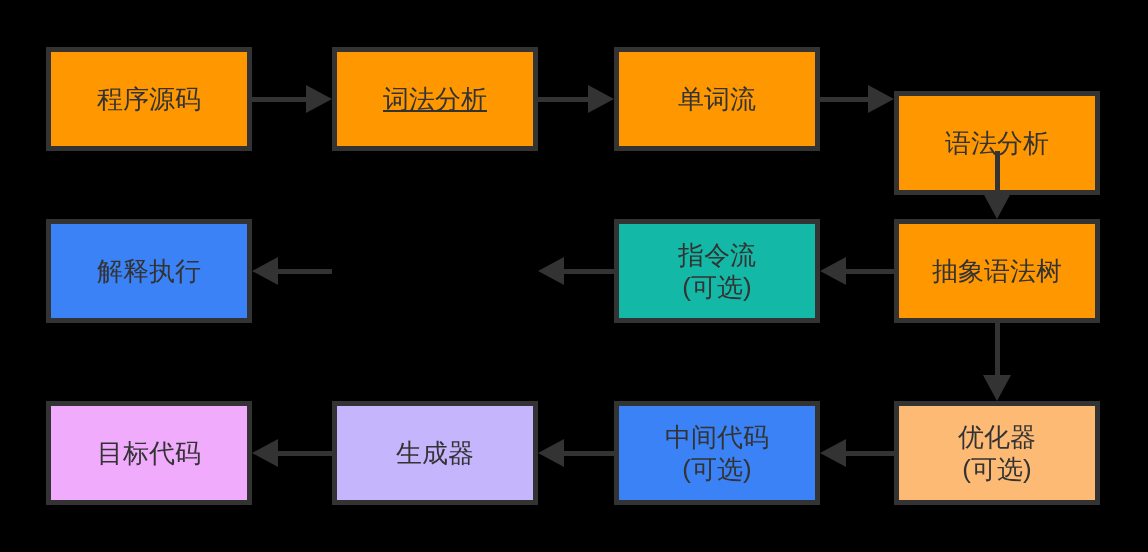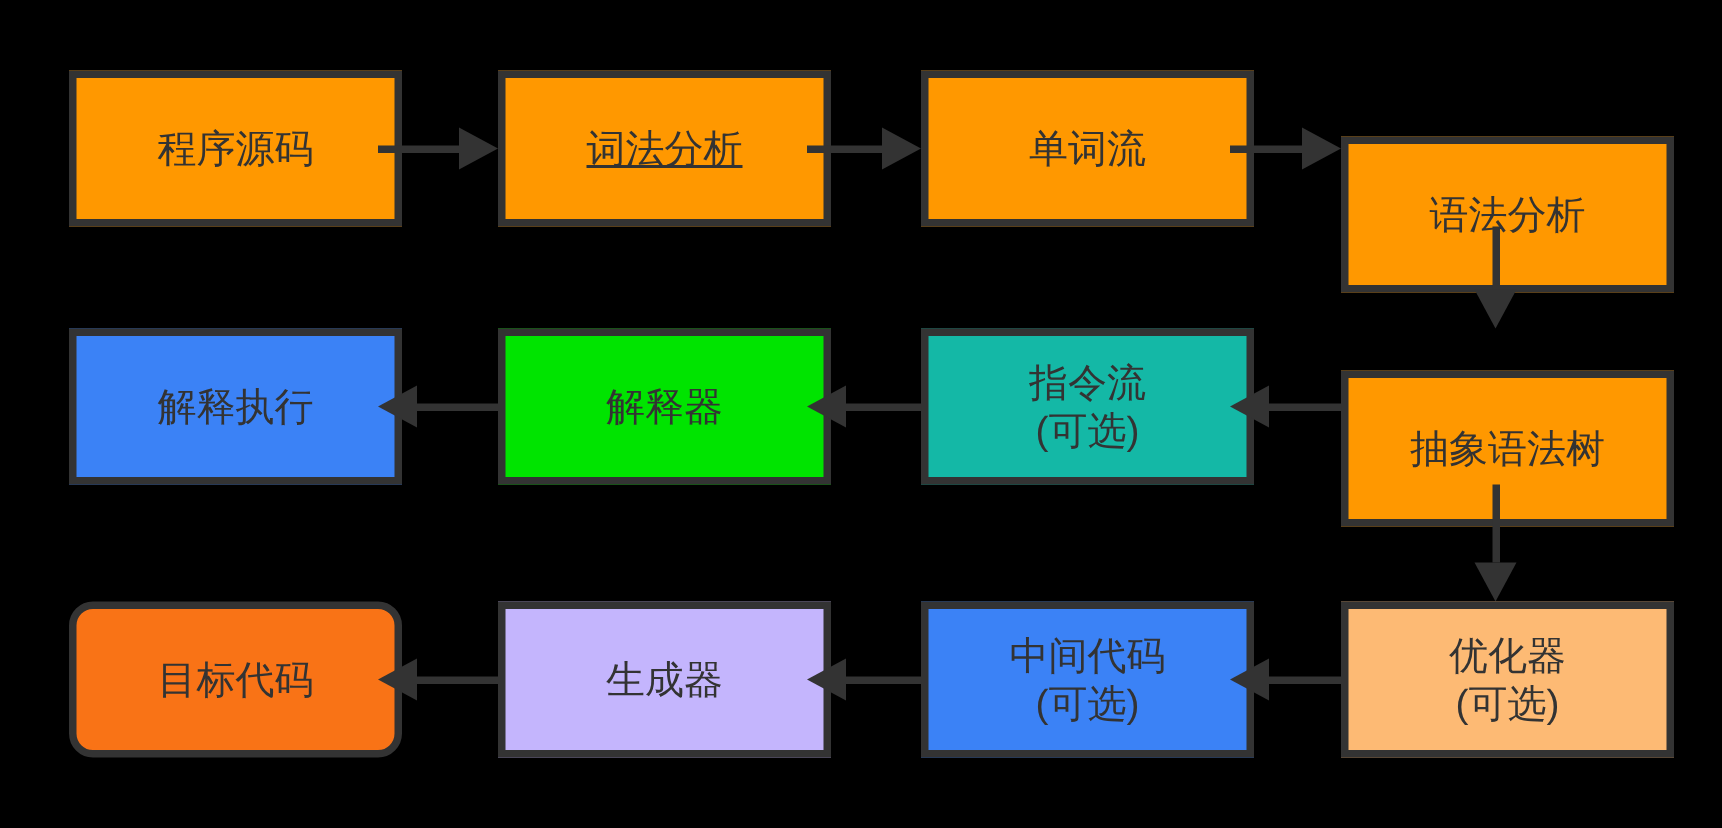--- a/index.html
+++ b/index.html
@@ -5,21 +5,21 @@
   html,body{margin:0;padding:0;background:#000;}
   .canvas{
     position:relative;
     width:1148px;height:552px;
     background:#000;
     font-family:"Liberation Sans","DejaVu Sans",sans-serif;
     overflow:hidden;
   }
   .node{
     position:absolute;
-    width:222px;height:104px;
+    width:206px;height:104px;
     box-sizing:border-box;
     border:5px solid #333333;
     display:flex;flex-direction:column;
     align-items:center;justify-content:center;
     color:#333333;
     font-size:26px;line-height:32px;
     text-align:center;
     user-select:none;
   }
   .c1{left:46px}.c2{left:332px}.c3{left:614px}.c4{left:894px}
@@ -85,47 +85,43 @@
   </div>
 
   <div class="node r2 c1" style="background-color: #3b82f6;">
     <div>解释执行</div>
     <div></div>
   </div>
   <div class="arrow-h ha6">
     <div class="head-left"></div>
     <div class="shaft-h"></div>
   </div>
-  <div class="node r2 c2" style="background-color: rgb(0, 228, 0);">
-    <div>解释器</div>
-    <div></div>
-  </div>
   <div class="arrow-h ha5">
     <div class="head-left"></div>
     <div class="shaft-h"></div>
   </div>
   <div class="node r2 c3" style="background-color: #14b8a6;">
     <div>指令流</div>
     <div>(可选)</div>
   </div>
   <div class="arrow-h ha4">
     <div class="head-left"></div>
     <div class="shaft-h"></div>
   </div>
-  <div class="node r2 c4" style="background-color: rgb(255, 152, 0); margin-top: 28px;">
+  <div class="node r2 c4" style="background-color: rgb(255, 152, 0);">
     <div>抽象语法树</div>
     <div></div>
   </div>
 
   <div class="arrow-v va2">
     <div class="shaft-v"></div>
     <div class="head-down"></div>
   </div>
 
-  <div class="node r3 c1" style="background-color: #f97316; border-radius: 16px;">
+  <div class="node r3 c1" style="background-color: #f0abfc;">
     <div>目标代码</div>
     <div></div>
   </div>
   <div class="arrow-h ha9">
     <div class="head-left"></div>
     <div class="shaft-h"></div>
   </div>
   <div class="node r3 c2" style="background-color: #c4b5fd;">
     <div>生成器</div>
     <div></div>

